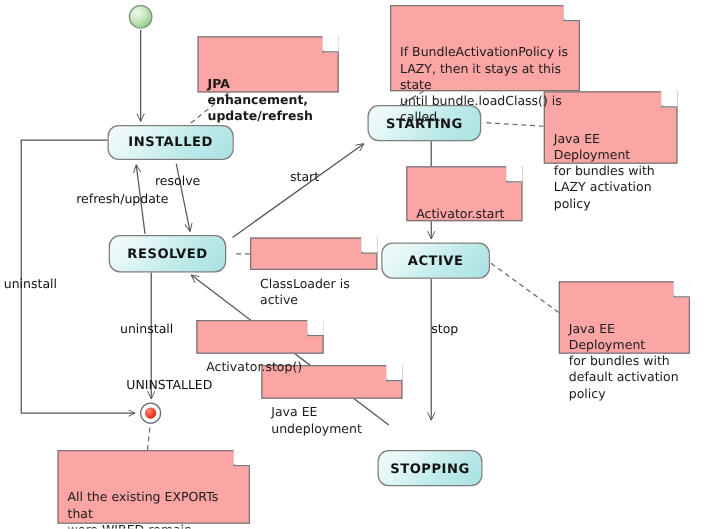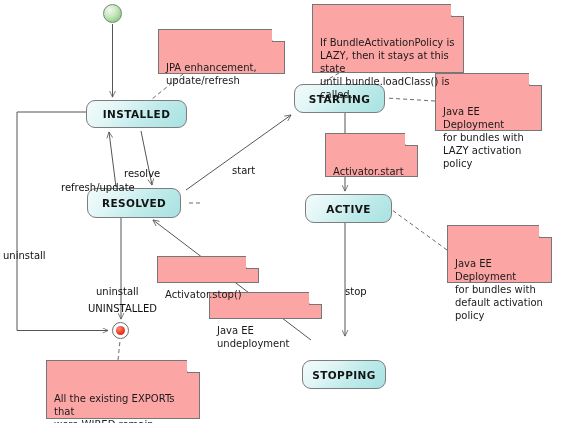--- a/index.html
+++ b/index.html
@@ -73,21 +73,20 @@
     border-bottom: 13px solid transparent;
   }
   .note-body { position: relative; z-index: 2; }
   
   .edge-label {
     position: absolute;
     font-size: 10px;
     color: #111111;
     white-space: nowrap;
     line-height: 11px;
-    margin-top: 28px;
   }
   
   .initial-state {
     position: absolute;
     width: 19px;
     height: 19px;
     border-radius: 50%;
     border: 1px solid #6f8f6f;
     background: radial-gradient(circle at 34% 30%, #f0f8ef 0%, #c8e6c0 42%, #8fcd86 78%, #74bb6c 100%);
     box-sizing: border-box;
@@ -108,20 +107,21 @@
     width: 9px;
     height: 9px;
     border-radius: 50%;
     background: radial-gradient(circle at 34% 30%, #ff8a7a 0%, #ef3b24 55%, #cf1f08 100%);
   }
   .state-caption {
     position: absolute;
     font-size: 10px;
     color: #111111;
     white-space: nowrap;
+    margin-left: 13px;
   }
 </style>
 </head>
 <body>
 
 <div id="canvas">
 
   <svg class="layer">
     <defs>
       <marker id="arrow-open" viewBox="0 0 10 10" refX="9.2" refY="5" markerWidth="7" markerHeight="7" orient="auto-start-reverse">
@@ -190,21 +190,21 @@
   </div>
   <div class="state-caption" style="left:88px; top:303px;">UNINSTALLED</div>
 
   <div class="edge-label" style="left:124px; top:140px;">resolve</div>
   <div class="edge-label" style="left:61px;  top:154px;">refresh/update</div>
   <div class="edge-label" style="left:232px; top:137px;">start</div>
   <div class="edge-label" style="left:3px;   top:222px;">uninstall</div>
   <div class="edge-label" style="left:96px;  top:258px;">uninstall</div>
   <div class="edge-label" style="left:345px; top:258px;">stop</div>
 
-  <div class="note" style="left:158px; top:29px; width:127px; height:45px;">
+  <div class="note" style="left:158px; top:29px; width:113px; height:45px;font-weight:bold;">
     <span class="fold"></span>
     <span class="note-body">JPA enhancement,
 update/refresh</span>
   </div>
 
   <div class="note" style="left:312px; top:4px; width:152px; height:69px;">
     <span class="fold"></span>
     <span class="note-body">If BundleActivationPolicy is
 LAZY, then it stays at this state
 until  bundle.loadClass() is
@@ -217,20 +217,24 @@
 for bundles with
 LAZY activation
 policy</span>
   </div>
 
   <div class="note" style="left:325px; top:133px; width:93px; height:44px;">
     <span class="fold"></span>
     <span class="note-body">Activator.start</span>
   </div>
 
+  <div class="note" style="left:200px; top:190px; width:102px; height:26px; padding-top:4px;">
+    <span class="fold"></span>
+    <span class="note-body">ClassLoader is active</span>
+  </div>
 
   <div class="note" style="left:447px; top:225px; width:105px; height:58px;">
     <span class="fold"></span>
     <span class="note-body">Java EE Deployment
 for bundles with
 default activation
 policy</span>
   </div>
 
   <div class="note" style="left:157px; top:256px; width:102px; height:27px; padding-top:5px;">

